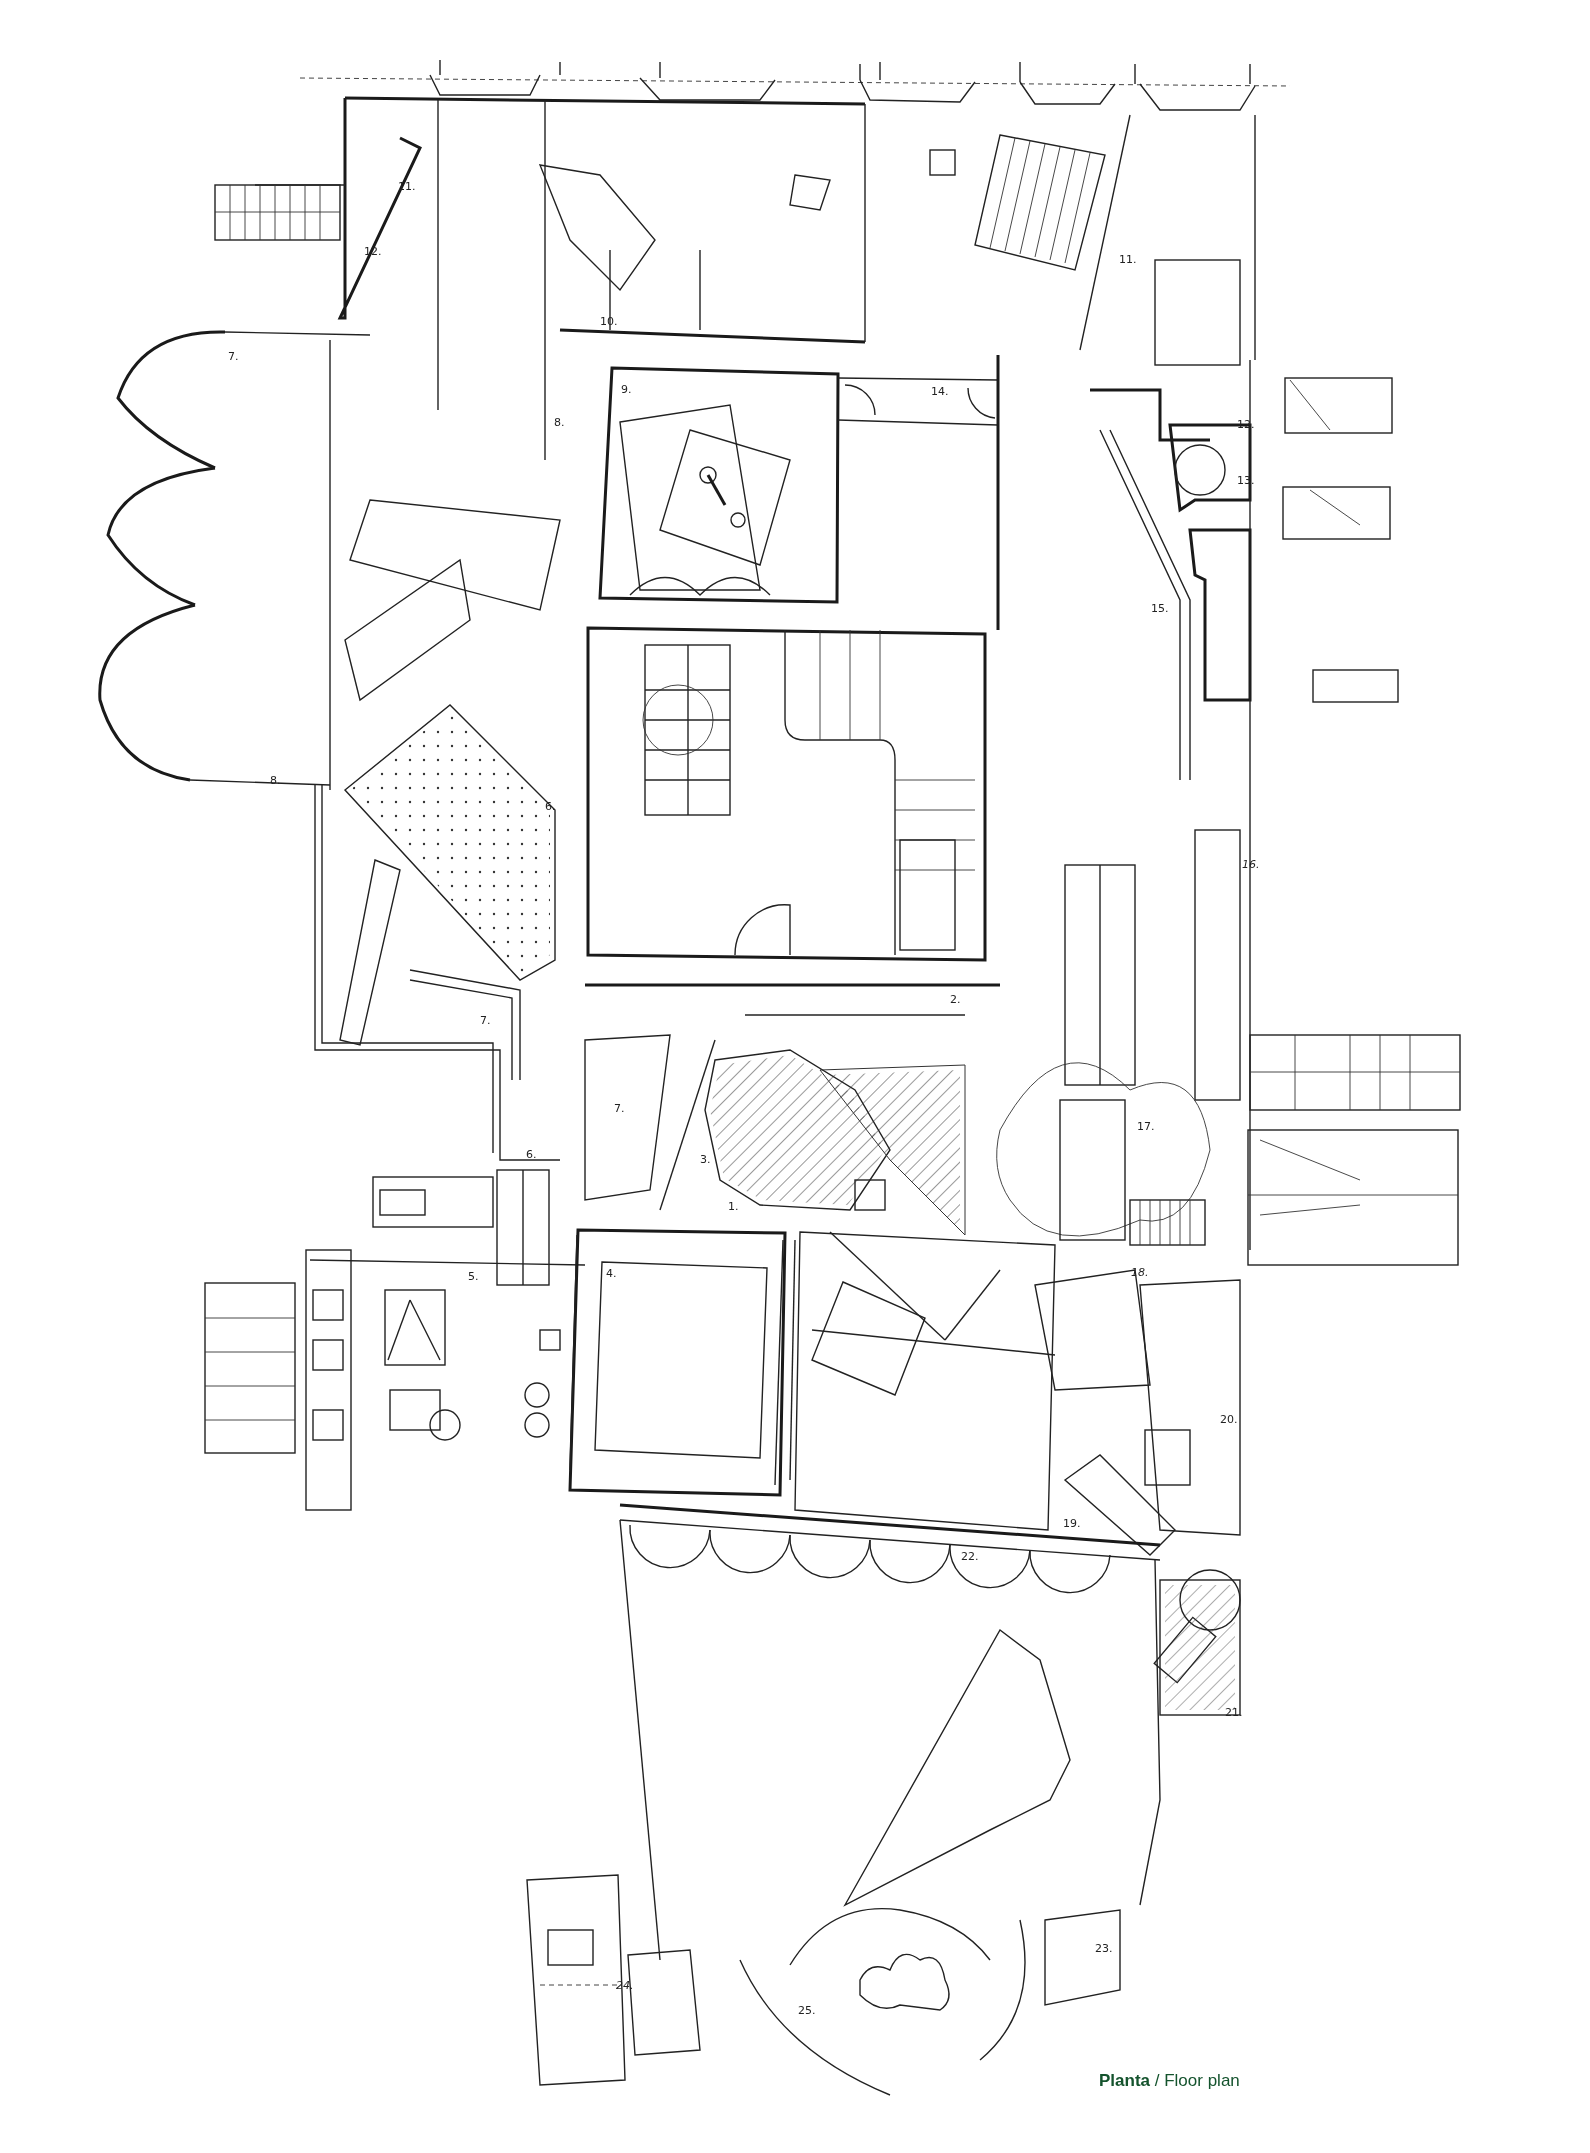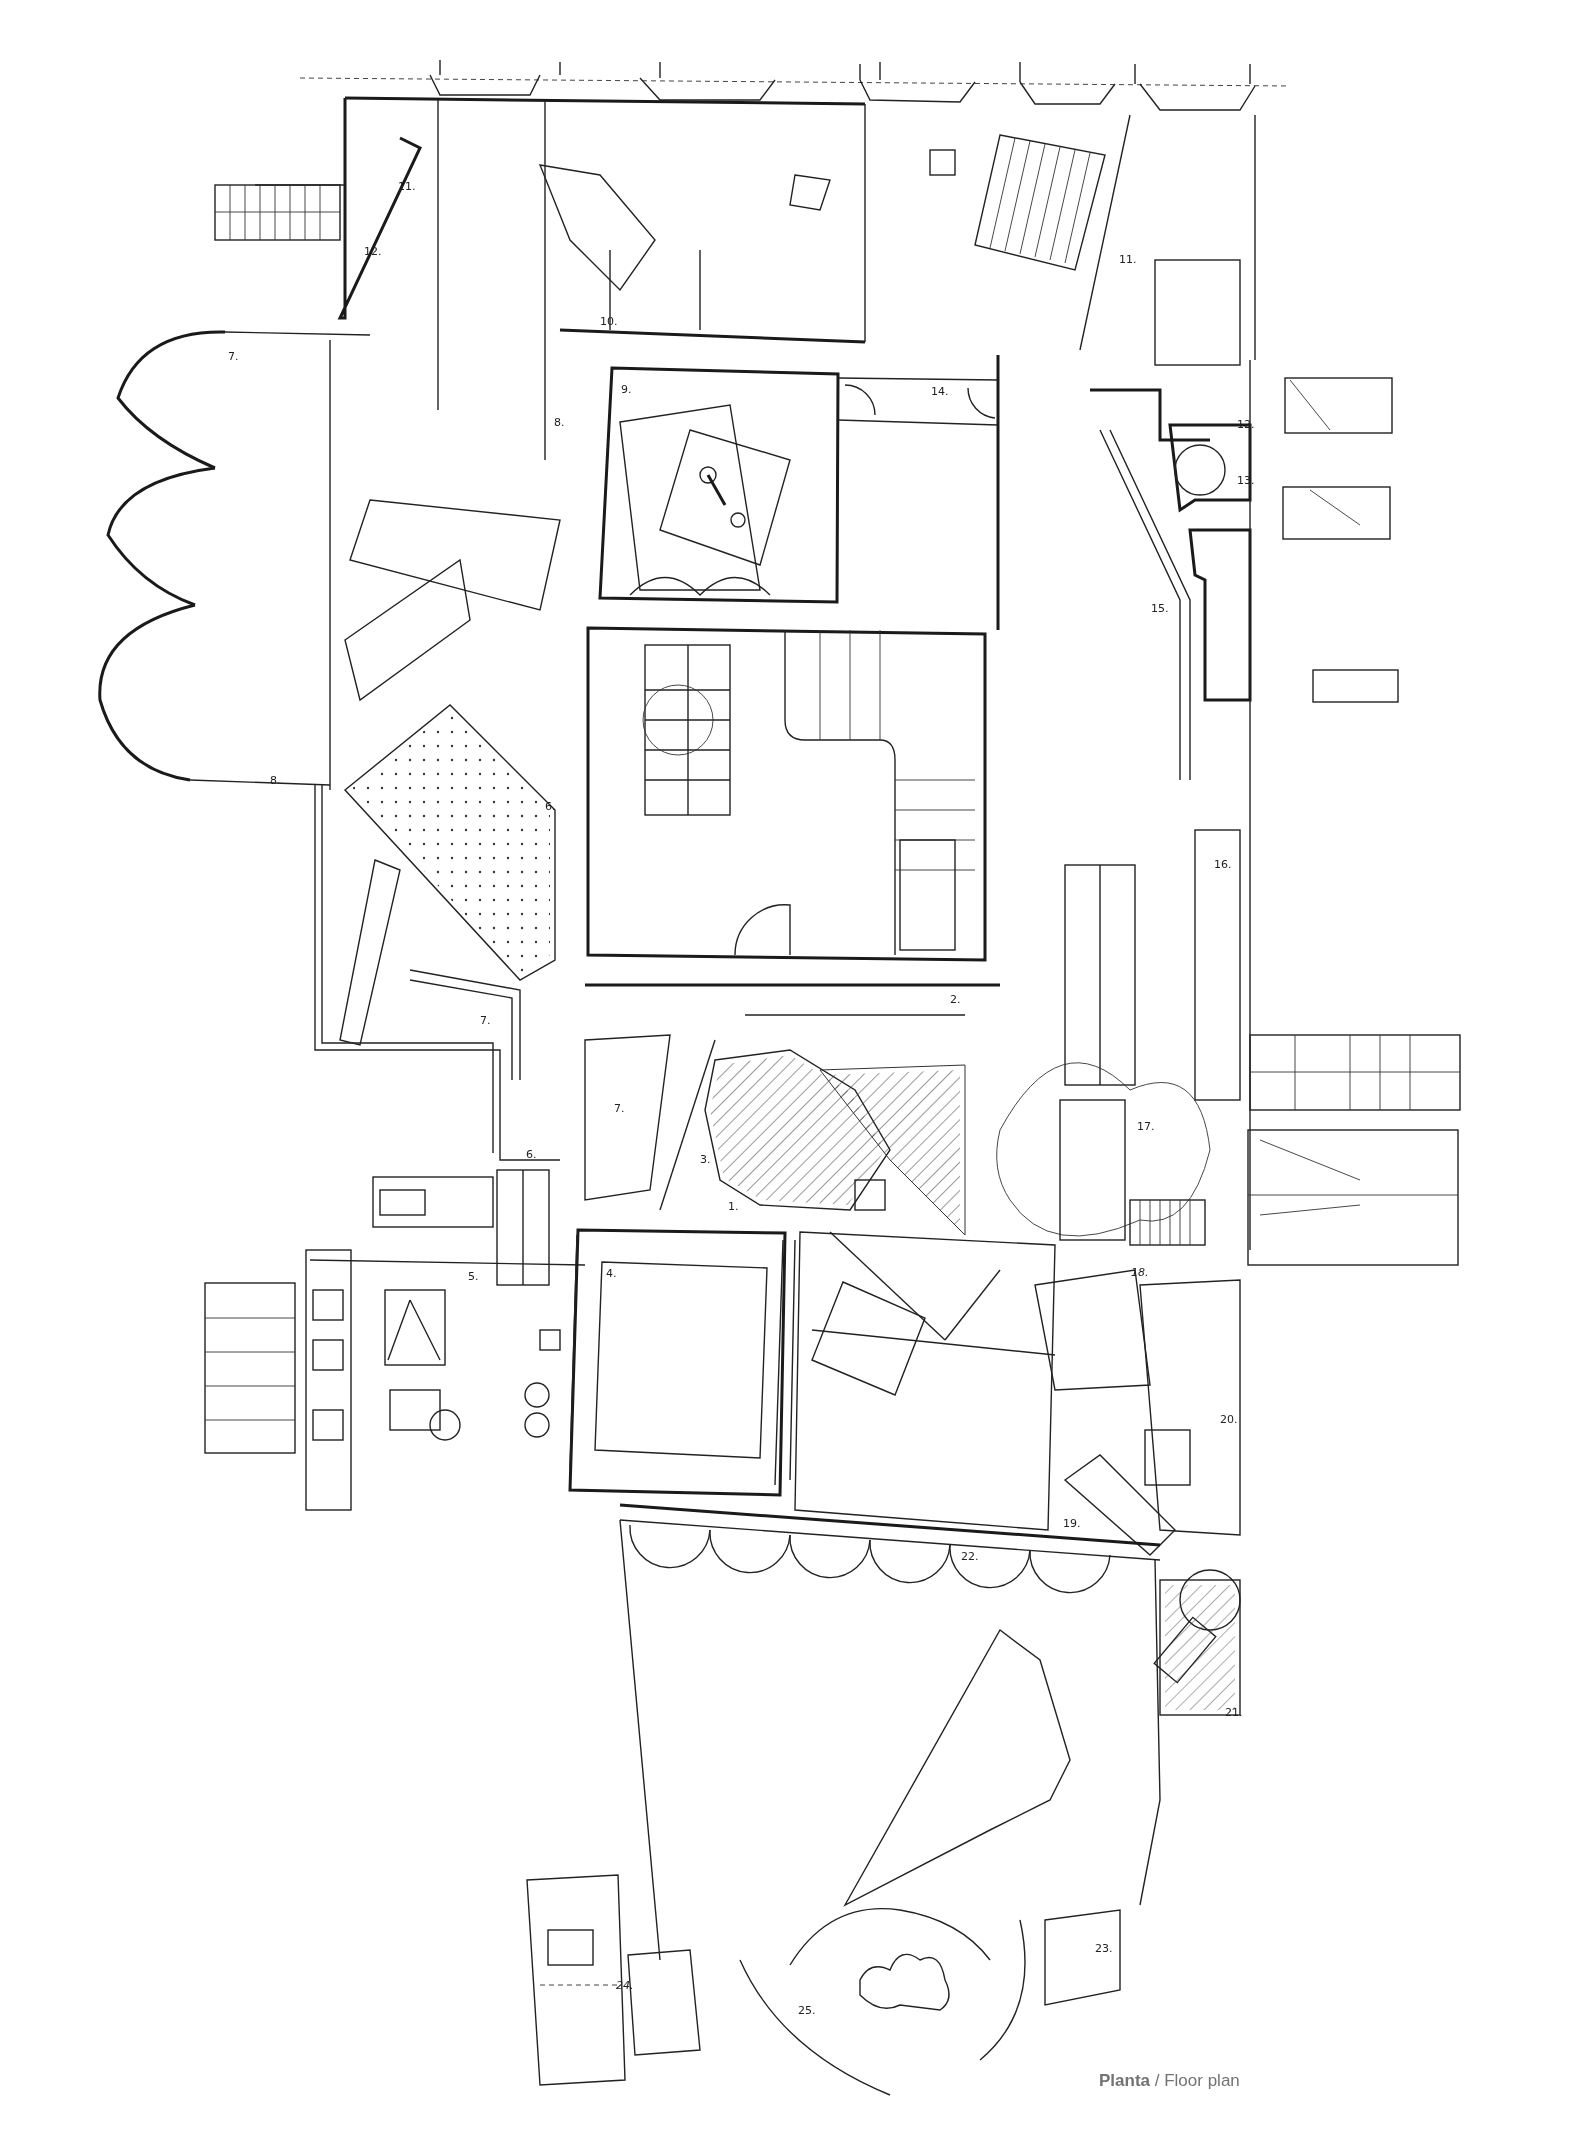--- a/index.html
+++ b/index.html
@@ -3,21 +3,21 @@
   <meta charset="utf-8">
   <style>
     html, body { margin:0; padding:0; background:#ffffff; }
     body { width:1590px; height:2153px; position:relative; overflow:hidden; font-family:"Liberation Sans", sans-serif; }
     #plan { position:absolute; left:0; top:0; width:1590px; height:2153px; }
     .w { fill:none; stroke:#1a1a1a; stroke-width:3; }
     .t { fill:none; stroke:#222; stroke-width:1.4; }
     .h { fill:none; stroke:#333; stroke-width:0.9; }
     .d { fill:none; stroke:#444; stroke-width:1; stroke-dasharray:5 4; }
     .lbl { position:absolute; font-family:"DejaVu Sans", sans-serif; font-size:11px; color:#222; }
-    .caption { position:absolute; left:1099px; top:2071px; font-family:"Liberation Sans", sans-serif; font-size:17px; color:#737373; }
+    .caption { position:absolute; left:1099px; top:2071px; font-family:"Liberation Sans", sans-serif; font-size:17px; color:#14532d; }
     .caption b { font-weight:bold; }
   </style>
 </head>
 <body>
 
 <svg id="plan" viewBox="0 0 1590 2153" xmlns="http://www.w3.org/2000/svg">
 
   <g>
     <line class="d" x1="300" y1="78" x2="1290" y2="86"></line>
     <line class="t" x1="440" y1="60" x2="440" y2="75"></line>
@@ -290,21 +290,21 @@
 <div class="lbl" style="left:270px;top:774px;">8.</div>
 <div class="lbl" style="left:621px;top:383px;">9.</div>
 <div class="lbl" style="left:600px;top:315px;">10.</div>
 <div class="lbl" style="left:398px;top:180px;">11.</div>
 <div class="lbl" style="left:1119px;top:253px;">11.</div>
 <div class="lbl" style="left:364px;top:245px;">12.</div>
 <div class="lbl" style="left:1237px;top:418px;">12.</div>
 <div class="lbl" style="left:1237px;top:474px;">13.</div>
 <div class="lbl" style="left:931px;top:385px;">14.</div>
 <div class="lbl" style="left:1151px;top:602px;">15.</div>
-<div class="lbl" style="left:1214px;top:858px;">16.</div>
+<div class="lbl" style="left:1242px;top:858px;font-style:italic;">16.</div>
 <div class="lbl" style="left:1137px;top:1120px;">17.</div>
 <div class="lbl" style="left:1131px;top:1266px;font-style:italic;">18.</div>
 <div class="lbl" style="left:1063px;top:1517px;">19.</div>
 <div class="lbl" style="left:1220px;top:1413px;">20.</div>
 <div class="lbl" style="left:1225px;top:1706px;">21.</div>
 <div class="lbl" style="left:961px;top:1550px;">22.</div>
 <div class="lbl" style="left:1095px;top:1942px;">23.</div>
 <div class="lbl" style="left:616px;top:1979px;font-style:italic;">24.</div>
 <div class="lbl" style="left:798px;top:2004px;">25.</div>
 

